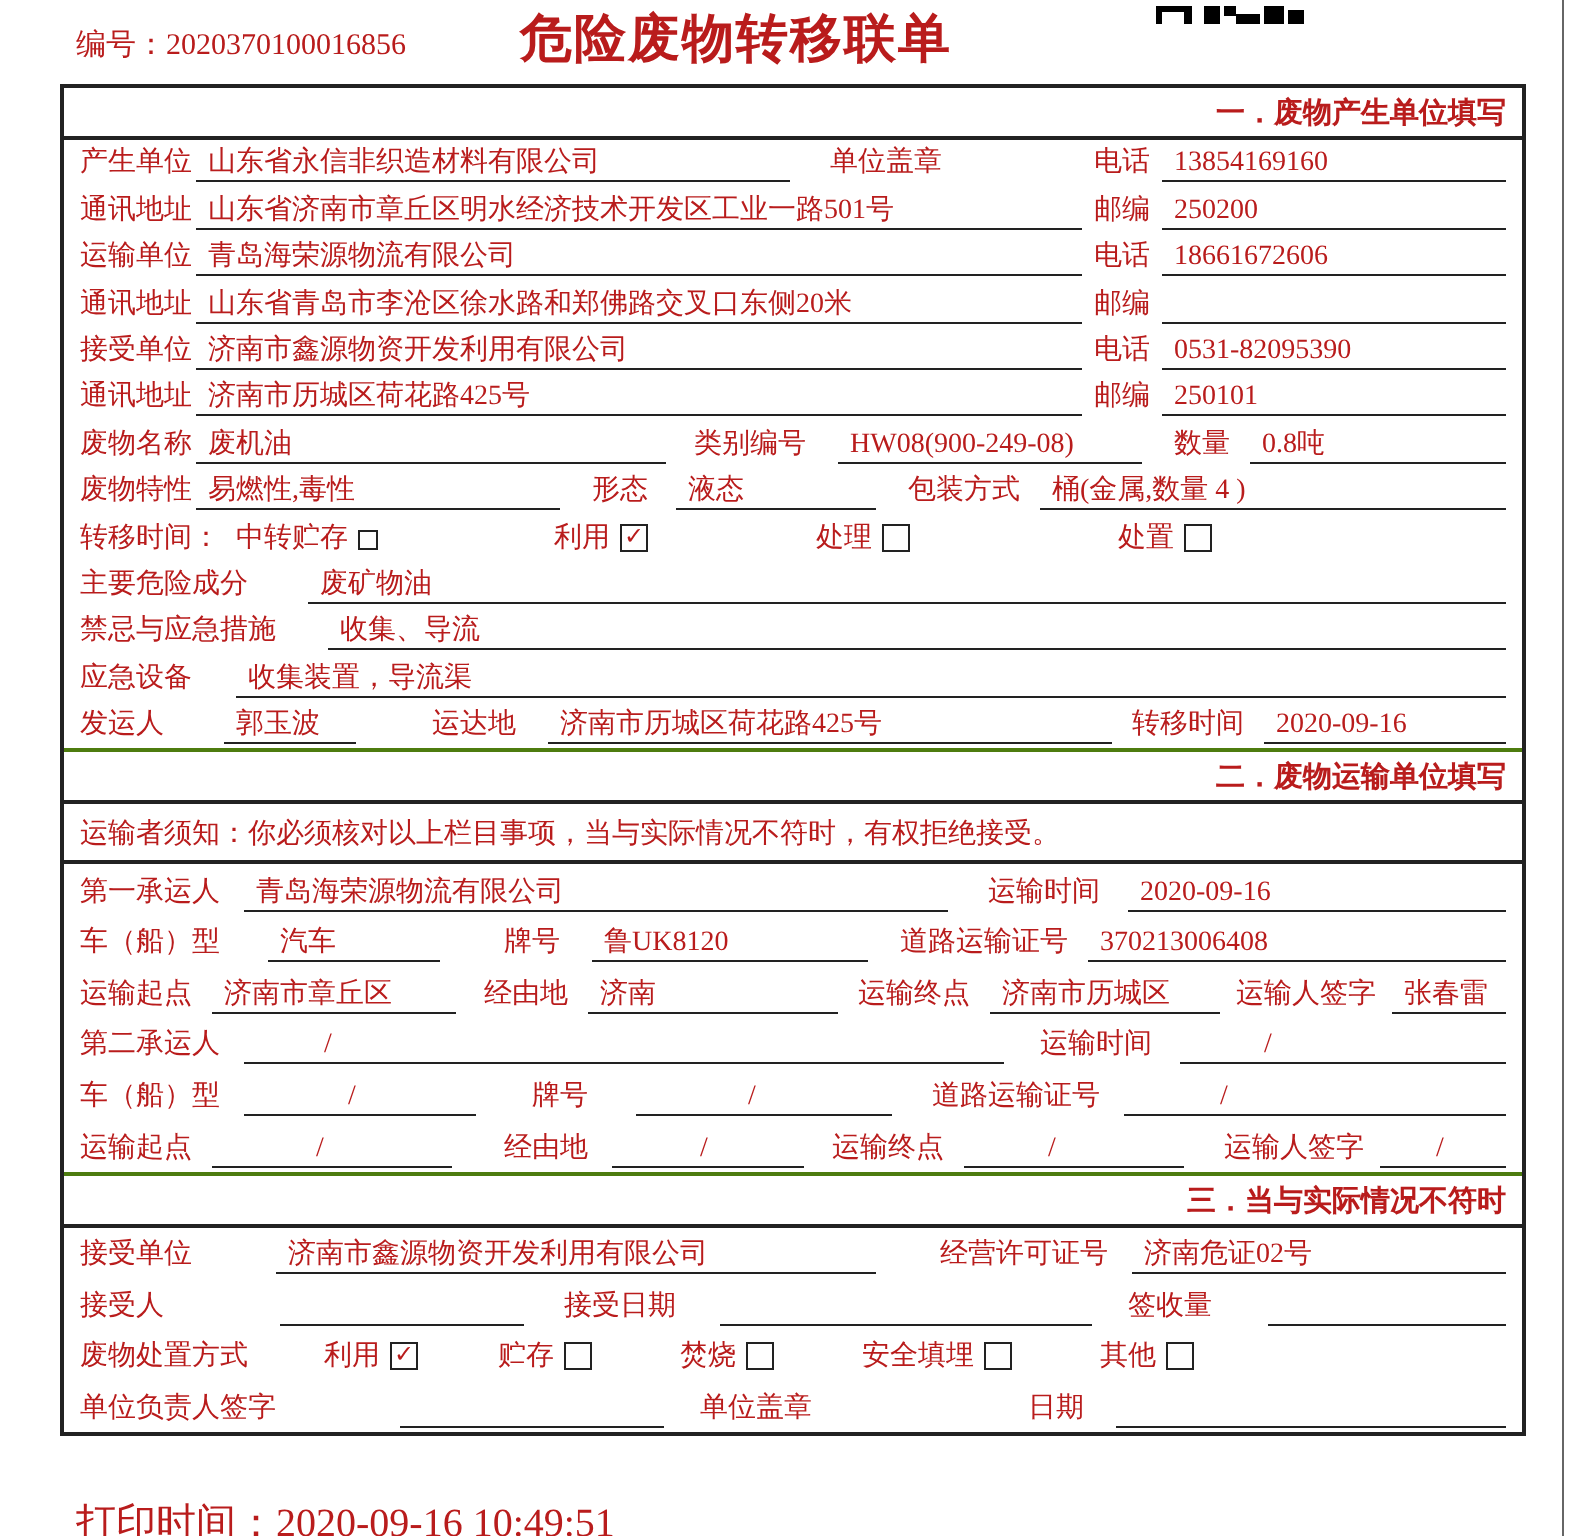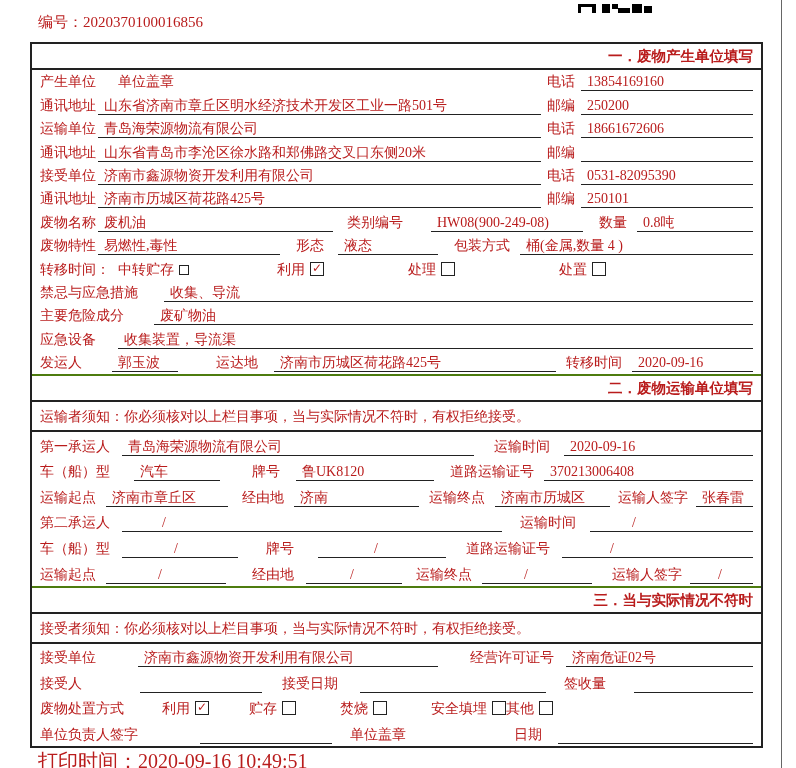--- a/index.html
+++ b/index.html
@@ -35,39 +35,41 @@
 </head>
 <body>
 
 <div class="page">
   <div class="edge-line"></div>
 
   <div class="hdr">
     <div class="doc-no">
       <span>编号：</span><span>2020370100016856</span>
     </div>
+    <div class="title">危险废物转移联单</div>
     <div class="qr">
       <svg width="74" height="10" viewBox="0 0 74 10">
         <rect x="0" y="0" width="18" height="9" fill="#000"></rect>
           <rect x="3" y="3" width="11" height="6" fill="#fff"></rect>
         <rect x="24" y="0" width="8" height="9" fill="#000"></rect>
         <rect x="34" y="0" width="6" height="5" fill="#000"></rect>
         <rect x="40" y="4" width="12" height="5" fill="#000"></rect>
         <rect x="54" y="0" width="10" height="9" fill="#000"></rect>
         <rect x="66" y="2" width="8" height="7" fill="#000"></rect>
       </svg>
     </div>
   </div>
 
   <div class="form">
 
     <div class="sec-title">一．废物产生单位填写</div>
 
     <div class="fr">
       <span class="lbl" style="width:58px">产生单位</span>
+      <span class="uv" style="width:297px">山东省永信非织造材料有限公司</span>
       <span class="lbl" style="margin-left:20px">单位盖章</span>
       <span class="lbl" style="margin-left:auto;width:34px">电话</span>
       <span class="uv" style="width:172px">13854169160</span>
     </div>
 
     <div class="fr">
       <span class="lbl" style="width:58px">通讯地址</span>
       <span class="uv" style="width:443px">山东省济南市章丘区明水经济技术开发区工业一路501号</span>
       <span class="lbl" style="margin-left:auto;width:34px">邮编</span>
       <span class="uv" style="width:172px">250200</span>
@@ -98,21 +100,21 @@
       <span class="lbl" style="width:58px">通讯地址</span>
       <span class="uv" style="width:443px">济南市历城区荷花路425号</span>
       <span class="lbl" style="margin-left:auto;width:34px">邮编</span>
       <span class="uv" style="width:172px">250101</span>
     </div>
 
     <div class="fr">
       <span class="lbl" style="width:58px">废物名称</span>
       <span class="uv" style="width:235px">废机油</span>
       <span class="lbl" style="margin-left:14px">类别编号</span>
-      <span class="uv" style="width:152px;margin-left:28px">HW08(900-249-08)</span>
+      <span class="uv" style="width:152px;margin-left:16px">HW08(900-249-08)</span>
       <span class="lbl" style="margin-left:16px">数量</span>
       <span class="uv fill" style="margin-left:10px">0.8吨</span>
     </div>
 
     <div class="fr">
       <span class="lbl" style="width:58px">废物特性</span>
       <span class="uv" style="width:182px">易燃性,毒性</span>
       <span class="lbl" style="margin-left:16px">形态</span>
       <span class="uv" style="width:100px;margin-left:14px">液态</span>
       <span class="lbl" style="margin-left:16px">包装方式</span>
@@ -133,27 +135,27 @@
         <span class="lbl">处理</span>
         <span class="cb"></span>
       </span>
       <span class="opt" style="margin-left:104px">
         <span class="lbl">处置</span>
         <span class="cb"></span>
       </span>
     </div>
 
     <div class="fr">
+      <span class="lbl" style="width:100px">主要危险成分</span>
+      <span class="uv fill" style="margin-left:14px">废矿物油</span>
+    </div>
+
+    <div class="fr">
       <span class="lbl" style="width:114px">禁忌与应急措施</span>
       <span class="uv fill" style="margin-left:10px">收集、导流</span>
-    </div>
-
-    <div class="fr">
-      <span class="lbl" style="width:100px">主要危险成分</span>
-      <span class="uv fill" style="margin-left:14px">废矿物油</span>
     </div>
 
     <div class="fr">
       <span class="lbl" style="width:64px">应急设备</span>
       <span class="uv fill" style="margin-left:14px">收集装置，导流渠</span>
     </div>
 
     <div class="fr">
       <span class="lbl" style="width:48px">发运人</span>
       <span class="uv" style="width:66px;margin-left:24px">郭玉波</span>
@@ -214,21 +216,20 @@
       <span class="uv" style="width:120px;margin-left:8px;padding-left:52px">/</span>
       <span class="lbl" style="margin-left:26px">经由地</span>
       <span class="uv" style="width:96px;margin-left:12px;padding-left:44px">/</span>
       <span class="lbl" style="margin-left:14px">运输终点</span>
       <span class="uv" style="width:110px;margin-left:10px;padding-left:42px">/</span>
       <span class="lbl" style="margin-left:20px">运输人签字</span>
       <span class="uv fill" style="margin-left:8px;padding-left:28px">/</span>
     </div>
 
     <div class="sec-title mid">三．当与实际情况不符时</div>
-    <div class="notice">接受者须知：你必须核对以上栏目事项，当与实际情况不符时，有权拒绝接受。</div>
 
     <div class="fr fr2">
       <span class="lbl" style="width:58px">接受单位</span>
       <span class="uv" style="width:300px;margin-left:40px">济南市鑫源物资开发利用有限公司</span>
       <span class="lbl" style="margin-left:32px">经营许可证号</span>
       <span class="uv fill" style="margin-left:12px">济南危证02号</span>
     </div>
 
     <div class="fr fr2">
       <span class="lbl" style="width:44px">接受人</span>
@@ -250,21 +251,21 @@
         <span class="cb"></span>
       </span>
       <span class="opt" style="margin-left:44px">
         <span class="lbl">焚烧</span>
         <span class="cb"></span>
       </span>
       <span class="opt" style="margin-left:44px">
         <span class="lbl">安全填埋</span>
         <span class="cb"></span>
       </span>
-      <span class="opt" style="">
+      <span class="opt" style="margin-left:44px">
         <span class="lbl">其他</span>
         <span class="cb"></span>
       </span>
     </div>
 
     <div class="fr fr2">
       <span class="lbl" style="width:114px">单位负责人签字</span>
       <span class="uv" style="width:132px;margin-left:46px"></span>
       <span class="lbl" style="margin-left:18px">单位盖章</span>
       <span class="lbl" style="margin-left:108px">日期</span>

